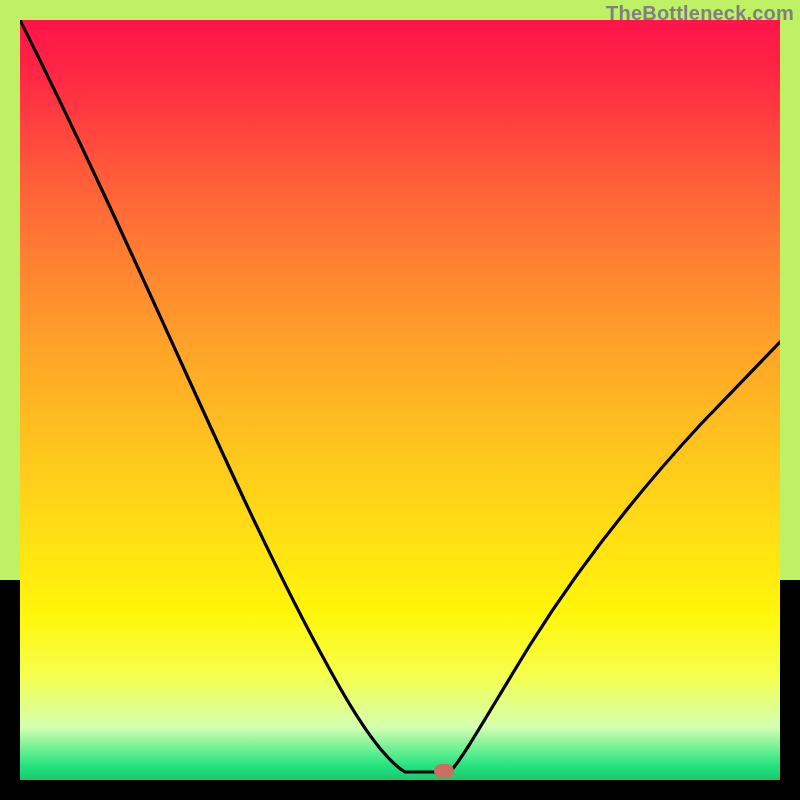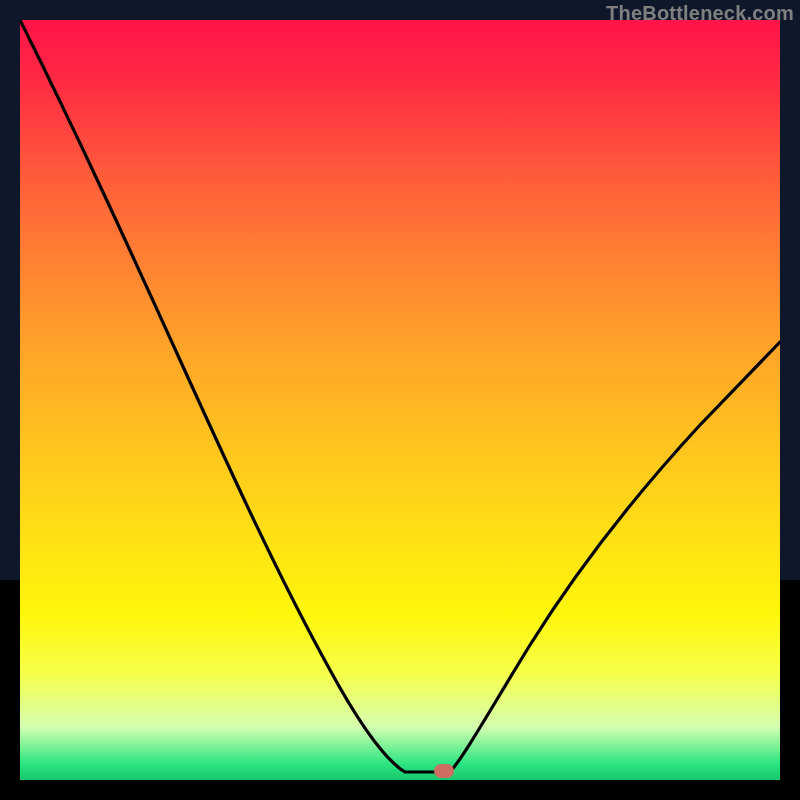--- a/index.html
+++ b/index.html
@@ -1,17 +1,17 @@
 <!DOCTYPE html>
 <html><head>
 <meta charset="utf-8">
 <style>
   * { margin: 0; padding: 0; box-sizing: border-box; }
   html, body { width: 800px; height: 800px; overflow: hidden; background: #000; }
-  .wrapper { position: relative; width: 800px; height: 580px; background: #0f172a; }
+  .wrapper { position: relative; width: 800px; height: 580px; background: #bef264; }
   .plot-area {
     position: absolute;
     left: 20px;
     top: 20px;
     width: 760px;
     height: 760px;
     background: linear-gradient(to bottom,
       #ff1449 0%,
       #ff2a44 8%,
       #ff5a3a 20%,

